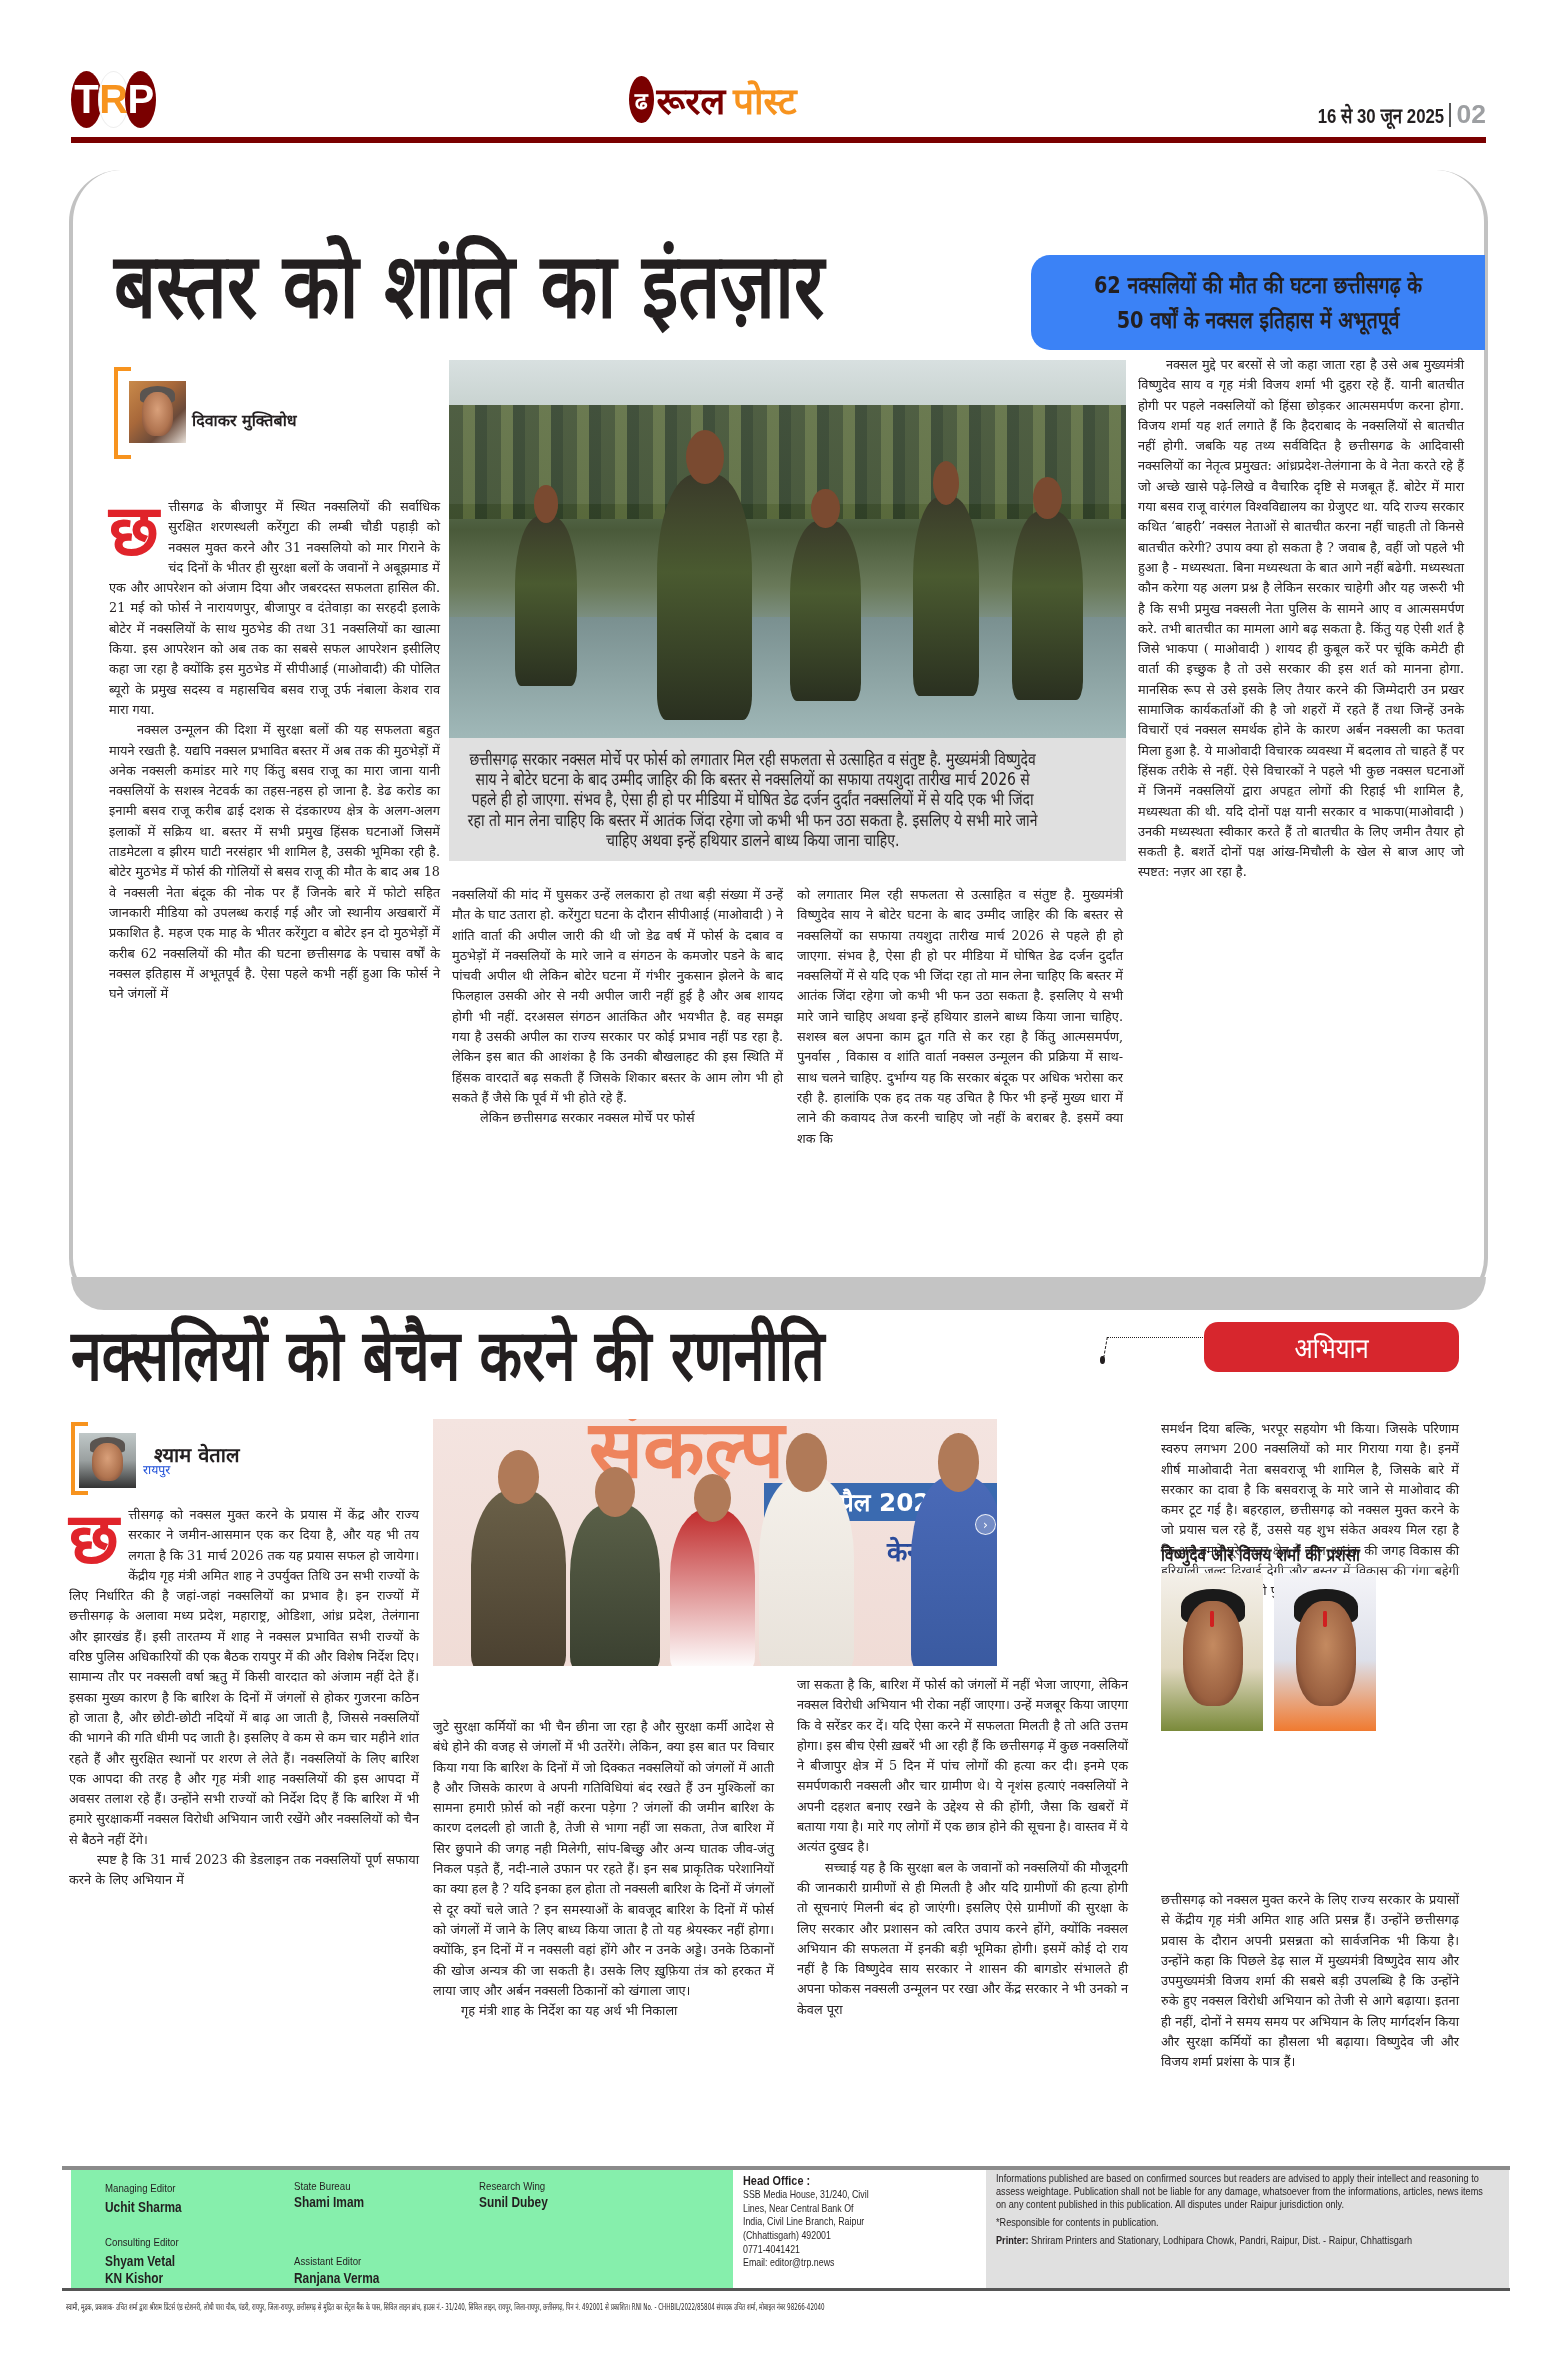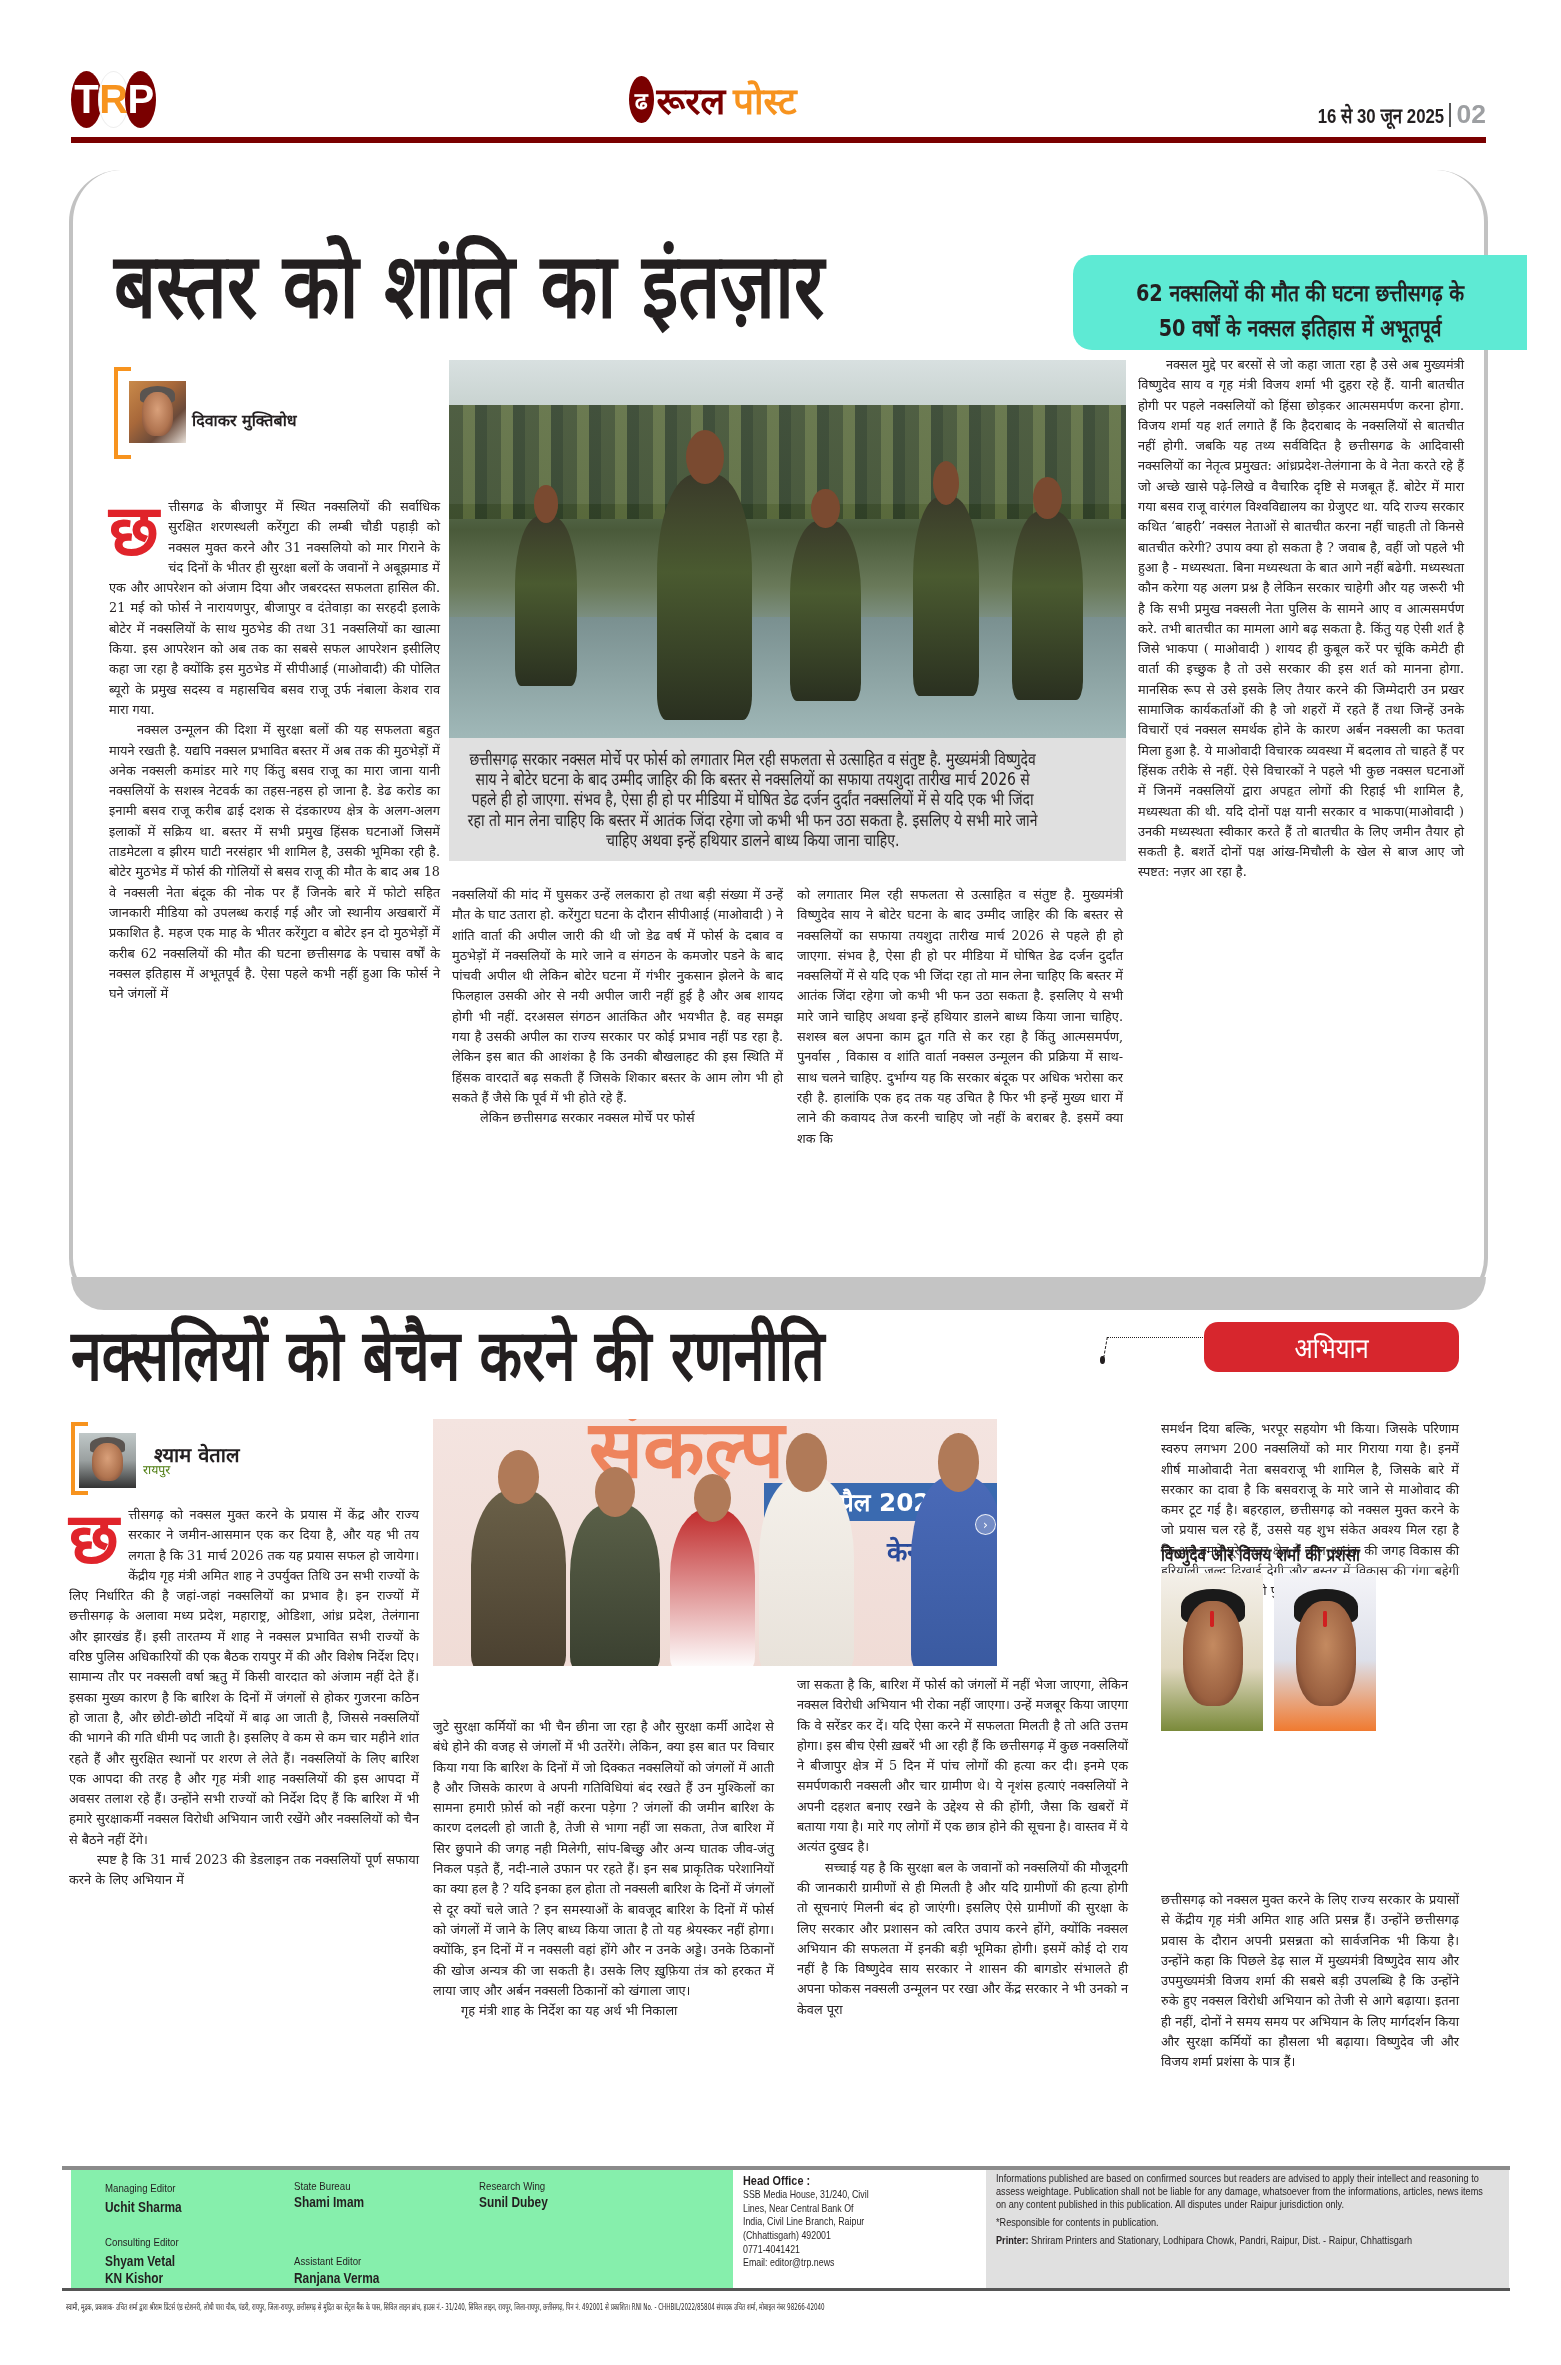--- a/index.html
+++ b/index.html
@@ -22,28 +22,28 @@
   .issue .date { font-size: 21px; color: #231f20; transform: scaleX(0.8); transform-origin: right; }
   .issue .sep { width: 1.4px; height: 24px; background: #555; margin: 0 5.7px; }
   .issue .page { font-size: 26.5px; color: #9d9fa2; }
   .masthead-rule { position: absolute; left: 71px; top: 137px; width: 1415px; height: 5.7px; background: #7a0000; }
 
   
   .frame1 { position: absolute; left: 69px; top: 170px; width: 1419px; height: 1140px; border: 4.7px solid #c2c2c2; border-top: none; border-radius: 52px 52px 52px 52px; background: #fff; }
   .frame1-bottom-band { position: absolute; left: 71px; top: 1277px; width: 1415px; height: 33px; background: #c4c4c4; border-radius: 0 0 52px 52px; }
 
   .headline1 { position: absolute; left: 114px; top: 241px; font-family: "DejaVu Sans", sans-serif; font-weight: bold; font-size: 90px; line-height: 1; color: #231f20; transform: scaleX(0.82); transform-origin: left; white-space: nowrap; }
-  .deck1 { position: absolute; left: 1031px; top: 255px; width: 454px; height: 95px; background: #5eead4; border-radius: 19px 0 0 19px; display: flex; align-items: flex-end; justify-content: center; padding: 4.7px 14px; margin-left: 42px; }
+  .deck1 { position: absolute; left: 1031px; top: 255px; width: 454px; height: 95px; background: #3b82f6; border-radius: 19px 0 0 19px; display: flex; align-items: center; justify-content: center; padding: 4.7px 14px; }
   .deck1 span { font-family: "DejaVu Sans", sans-serif; font-weight: bold; font-size: 23px; line-height: 1.5; color: #231f20; text-align: center; transform: scaleX(0.84); display: block; }
   .bracket { position: absolute; width: 17px; border: 4.7px solid #f7931e; border-right: none; }
   .author-photo { position: absolute; background: linear-gradient(135deg, #c98a4a 0%, #a8683a 40%, #6a4a3a 70%, #e8e0d8 100%); }
   .author-photo .face { position: absolute; left: 22%; top: 18%; width: 56%; height: 70%; border-radius: 45% 45% 40% 40%; background: radial-gradient(ellipse at 50% 40%, #d9a07a 0%, #b07450 60%, #6a4030 100%); }
   .author-photo .hair { position: absolute; left: 20%; top: 8%; width: 60%; height: 28%; border-radius: 50% 50% 20% 20%; background: #5a5450; }
   .author-name { position: absolute; font-family: "DejaVu Sans", sans-serif; font-weight: bold; color: #231f20; white-space: nowrap; }
-  .author-place { position: absolute; font-family: "DejaVu Sans", sans-serif; color: #4d7c0f; white-space: nowrap; }
+  .author-place { position: absolute; font-family: "DejaVu Sans", sans-serif; color: #1d4ed8; white-space: nowrap; }
 
   .col { position: absolute; font-family: "DejaVu Serif", serif; font-size: 12.8px; line-height: 20.3px; color: #231f20; text-align: justify; }
   .col p { text-indent: 0; }
   .col p.ind { text-indent: 28px; }
   .dropcap { float: left; font-family: "DejaVu Sans", sans-serif; font-weight: bold; color: #e0242b; font-size: 71px; line-height: 62px; margin: 2.8px 9.5px 0 0; }
 
   
   .photo1 { position: absolute; left: 449px; top: 360px; width: 677px; height: 378px; overflow: hidden;
     background: linear-gradient(180deg, #8aa2a8 0%, #6f8a70 25%, #4a5a3a 45%, #6a7a5a 60%, #8aa0a0 75%, #b0c0c0 100%); }
   .photo1 .sky { position: absolute; left: 0; top: 0; width: 100%; height: 38%; background: linear-gradient(180deg, #d8e0e0 0%, #a8b8b0 100%); }

